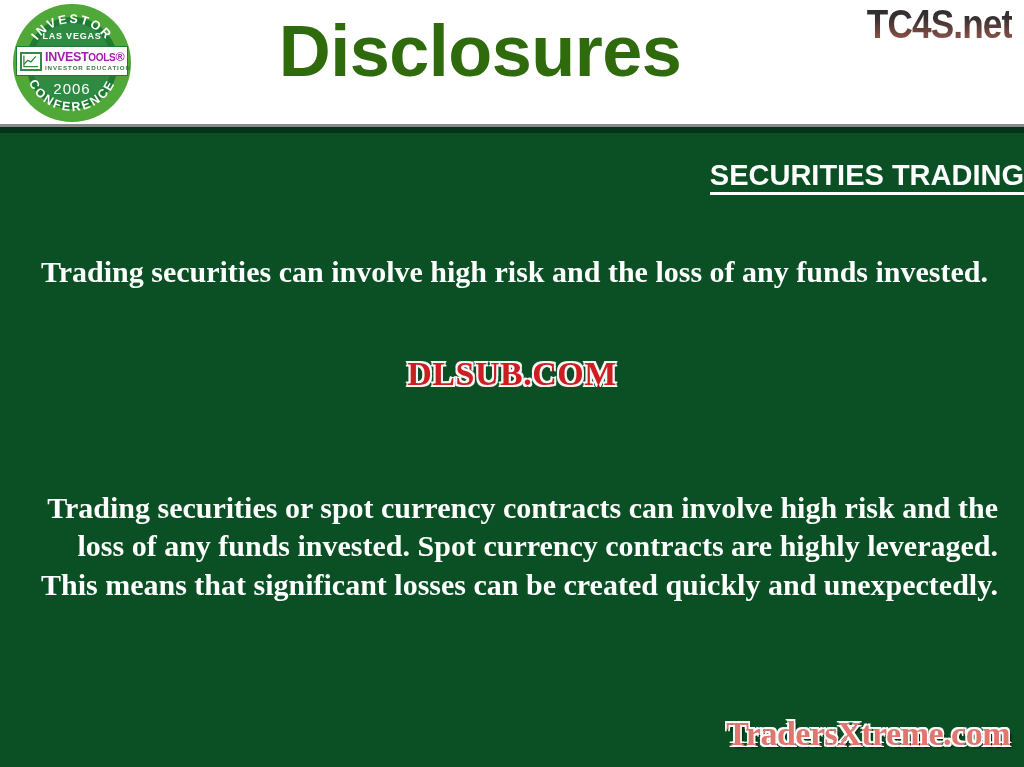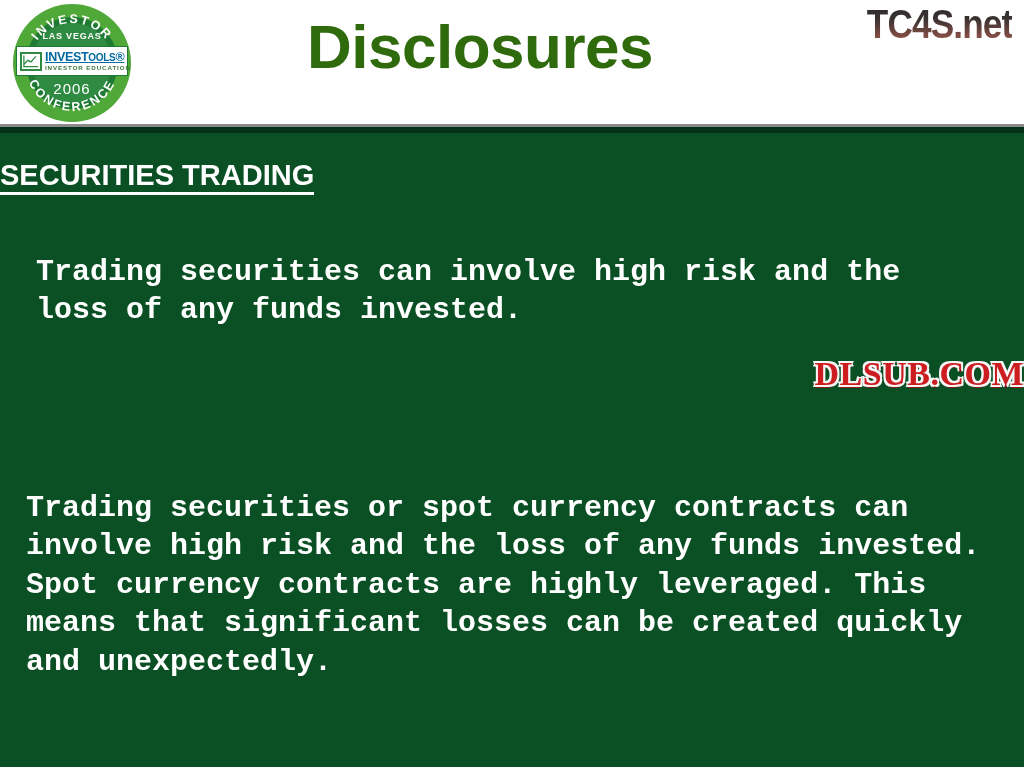--- a/index.html
+++ b/index.html
@@ -127,25 +127,24 @@
     margin-right: 3px;
     position: relative;
     flex: 0 0 auto;
   }
   .seal-badge-text {
     line-height: 1;
   }
   .seal-badge-title {
     font-size: 12.5px;
     font-weight: bold;
-    color: #0369a1;
+    color: #a21caf;
     letter-spacing: -0.3px;
     font-family: "Liberation Sans", sans-serif;
     white-space: nowrap;
-    text-decoration: underline;
   }
   .seal-badge-title .lc { font-size: 10px; }
   .seal-badge-sub {
     font-size: 6.2px;
     font-weight: bold;
     color: #3d7a3d;
     letter-spacing: 0.9px;
     margin-top: 2px;
     font-family: "Liberation Sans", sans-serif;
     white-space: nowrap;
@@ -164,21 +163,21 @@
   }
 
   
   .slide-title {
     position: absolute;
     left: 150px;
     top: 14px;
     width: 660px;
     text-align: center;
     color: #2f6b0d;
-    font-size: 62px;
+    font-size: 72px;
     font-weight: bold;
     line-height: 1.05;
     letter-spacing: -0.5px;
     font-family: "Liberation Sans", sans-serif;
   }
 
   
   .tc4s {
     position: absolute;
     right: 12px;
@@ -204,39 +203,39 @@
     top: 133px;
     width: 1024px;
     height: 634px;
     background: #0a5024;
   }
 
   .sec-head {
     position: absolute;
     left: 0;
     width: 1024px;
-    text-align: left;
+    text-align: right;
     color: #ffffff;
     font-weight: bold;
     font-size: 29px;
     font-family: "Liberation Sans", sans-serif;
   }
   .sec-head span {
     border-bottom: 3px solid #ffffff;
     padding-bottom: 1px;
   }
   #head-securities { top: 26px; }
   #head-currency   { top: 259px; }
 
   .para {
     position: absolute;
     color: #ffffff;
     font-weight: bold;
-    font-family: Liberation Mono, monospace;
-    text-align: left;
+    font-family: Liberation Serif, serif;
+    text-align: right;
     line-height: 1.28;
   }
   #para-securities {
     left: 36px;
     top: 120px;
     width: 952px;
     font-size: 30px;
   }
   #para-currency {
     left: 26px;
@@ -244,21 +243,21 @@
     width: 972px;
     font-size: 30px;
   }
 
   
   .watermark {
     position: absolute;
     left: 0;
     top: 222px;
     width: 1024px;
-    text-align: right;
+    text-align: center;
     pointer-events: none;
   }
   .watermark span {
     display: inline-block;
     font-family: "Liberation Serif", serif;
     font-weight: bold;
     font-size: 34px;
     letter-spacing: 0.5px;
     color: #cc1d20;
     -webkit-text-stroke: 2.5px #f2f2f2;
@@ -349,15 +348,16 @@
 
     <div class="para" id="para-securities">Trading securities can involve high risk and the loss of any funds invested.</div>
 
     <div class="watermark">
       <span>DLSUB.COM</span>
     </div>
 
 
     <div class="para" id="para-currency">Trading securities or spot currency contracts can involve high risk and the loss of any funds invested.  Spot currency contracts are highly leveraged.  This means that significant losses can be created quickly and unexpectedly.</div>
 
+    <div class="tx-logo">TradersXtreme.com</div>
   </div>
 
 </div>
 
 </body></html>

